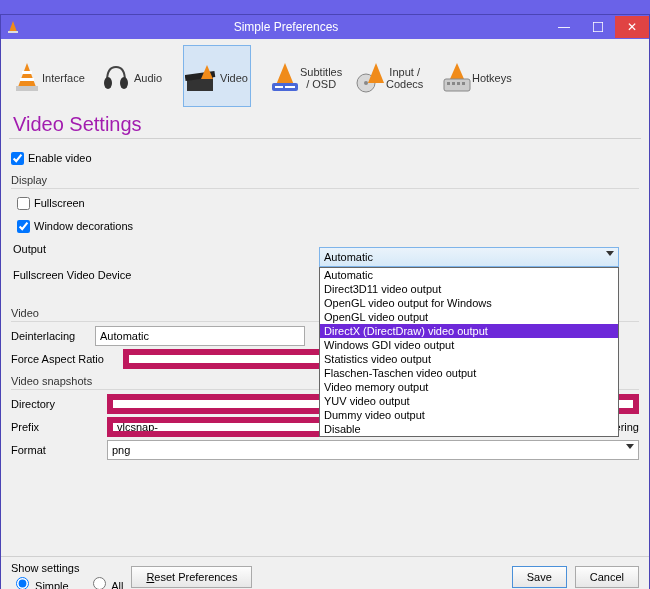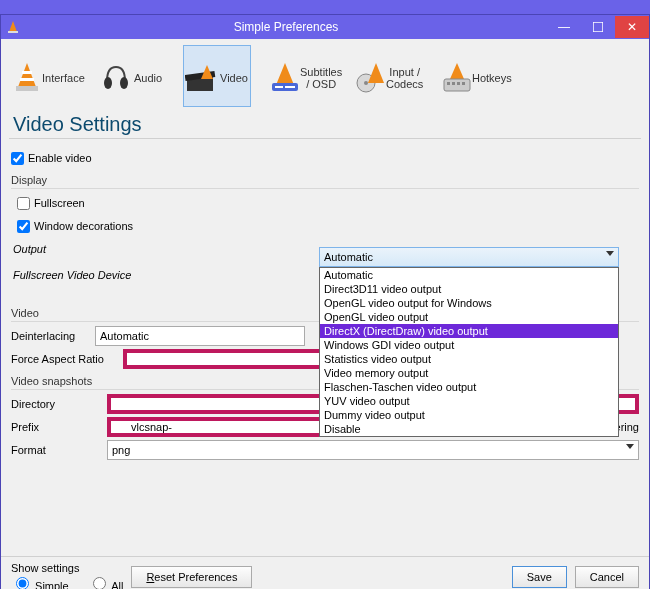--- a/index.html
+++ b/index.html
@@ -8,30 +8,30 @@
   .titlebar { height: 24px; background: #6a62e8; display: flex; align-items: center; }
   .titlebar .icon { width: 24px; display:flex; align-items:center; justify-content:center; }
   .titlebar .title { flex: 1; text-align: center; color: #fff; font-size: 12px; }
   .winbtn { width: 34px; height: 22px; display:flex; align-items:center; justify-content:center; color:#fff; font-size:12px; }
   .winbtn.close { background: #e04343; }
   .toolbar { background: #f0f0f0; padding: 6px 10px 2px 10px; display: flex; gap: 18px; }
   .toolitem { width: 68px; height: 62px; display: flex; flex-direction: row; align-items: center; justify-content: flex-start; padding-top: 2px; border: 1px solid transparent; }
   .toolitem.selected { background: #d6e5f5; border: 1px solid #7eb4ea; }
   .toolitem .ticon { width: 36px; height: 36px; display:flex; align-items:center; justify-content:center; }
   .toolitem .tlabel { font-size: 11px; color: #333; margin-top: 2px; text-align:center; }
-  .heading { font-size: 20px; color: #0c4a6e; padding: 4px 12px 2px 12px; }
+  .heading { font-size: 20px; color: #a21caf; padding: 4px 12px 2px 12px; }
   .hr { height: 1px; background: #d0d0d0; margin: 0 8px 6px 8px; }
   .content { flex: 1; padding: 0 10px; position: relative; }
   .row { display: flex; align-items: center; margin: 3px 0; height: 20px; }
   .row input[type=checkbox] { margin: 0 4px 0 0; }
   .grouplabel { color: #333; margin-top: 6px; }
   .grouphr { height:1px; background:#d8d8d8; margin: 2px 0 4px 0; }
   .label-col { width: 84px; }
-  .label-col-wide { width: 160px; font-style: italic; }
-  .txt { height: 20px; border: 4px solid #be185d; background:#fff; padding: 1px 20px; }
+  .label-col-wide { width: 160px; }
+  .txt { height: 20px; border: 6px solid #be185d; background:#fff; padding: 1px 4px; }
   .combo { height: 20px; border: 1px solid #7eb4ea; background: linear-gradient(#eaf3fb,#d6e9f8); display:flex; align-items:center; padding: 0 4px; position: relative; }
   .combo .arrow { position:absolute; right:4px; top:3px; border-left:4px solid transparent; border-right:4px solid transparent; border-top:5px solid #333; }
   .dropdown { position:absolute; background:#fff; border:1px solid #666; z-index: 50; }
   .dropdown .opt { padding: 1px 4px; font-size: 11px; color:#000; white-space: nowrap; }
   .dropdown .opt.sel { background:#6d28d9; color:#fff; }
   .footer { height: 40px; border-top:1px solid #d0d0d0; display:flex; align-items:center; padding: 0 10px; gap:8px; }
   .btn { height: 22px; padding: 0 14px; border: 1px solid #aaa; background: linear-gradient(#fdfdfd,#e7e7e7); display:inline-flex; align-items:center; justify-content:center; }
   .btn.default { border:1px solid #4a90d9; }
   .radio-row { display:flex; flex-direction:column; font-size:11px;}
   .radios { display:flex; gap:19px; align-items:center; }
@@ -160,22 +160,22 @@
       <div class="arrow"></div>
     </div>
     <div class="dropdown" id="output-dropdown" style="left:318px; top:122px; width:300px;">
         <div class="opt">Automatic</div>
         <div class="opt">Direct3D11 video output</div>
         <div class="opt">OpenGL video output for Windows</div>
         <div class="opt">OpenGL video output</div>
         <div class="opt sel">DirectX (DirectDraw) video output</div>
         <div class="opt">Windows GDI video output</div>
         <div class="opt">Statistics video output</div>
+        <div class="opt">Flaschen-Taschen video output</div>
         <div class="opt">Video memory output</div>
-        <div class="opt">Flaschen-Taschen video output</div>
         <div class="opt">YUV video output</div>
         <div class="opt">Dummy video output</div>
         <div class="opt">Disable</div>
       </div>
 
     <div class="grouplabel" style="margin-top:22px;">Video</div>
     <div class="grouphr"></div>
 
     <div class="row">
       <span class="label-col">Deinterlacing</span>

